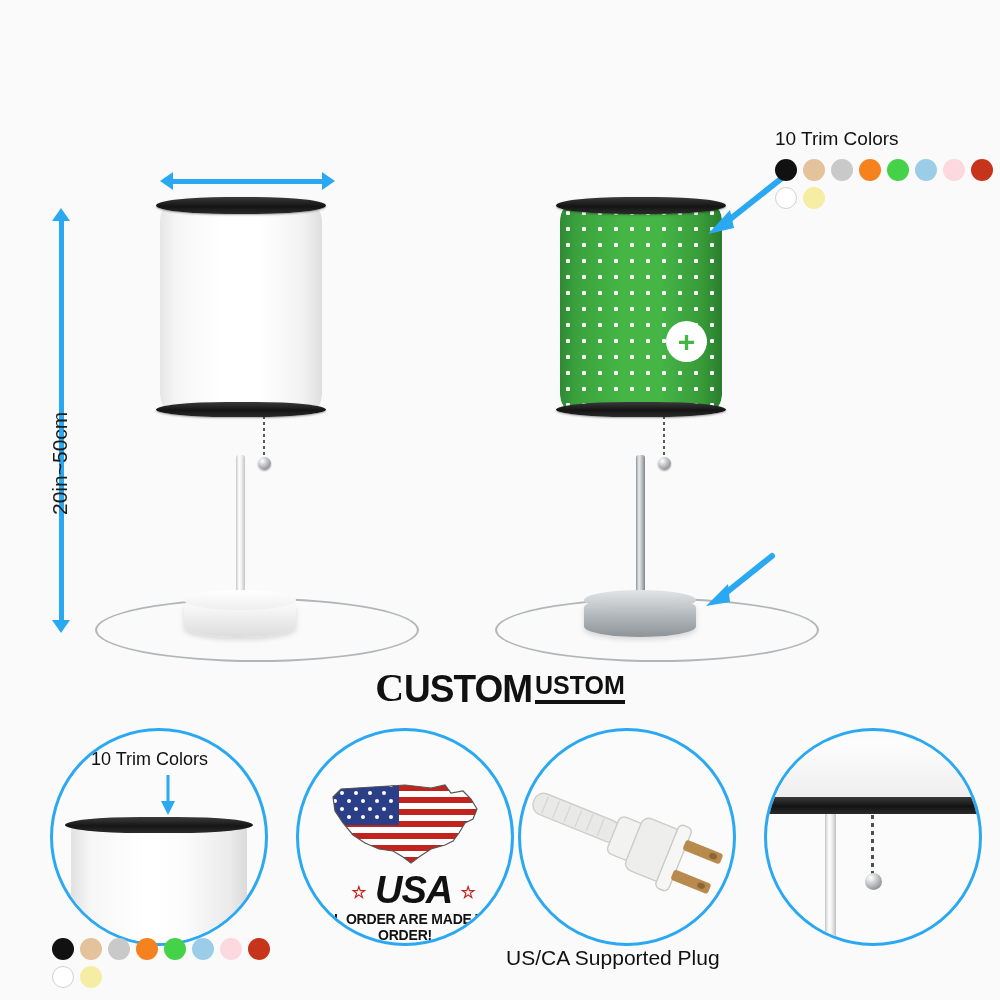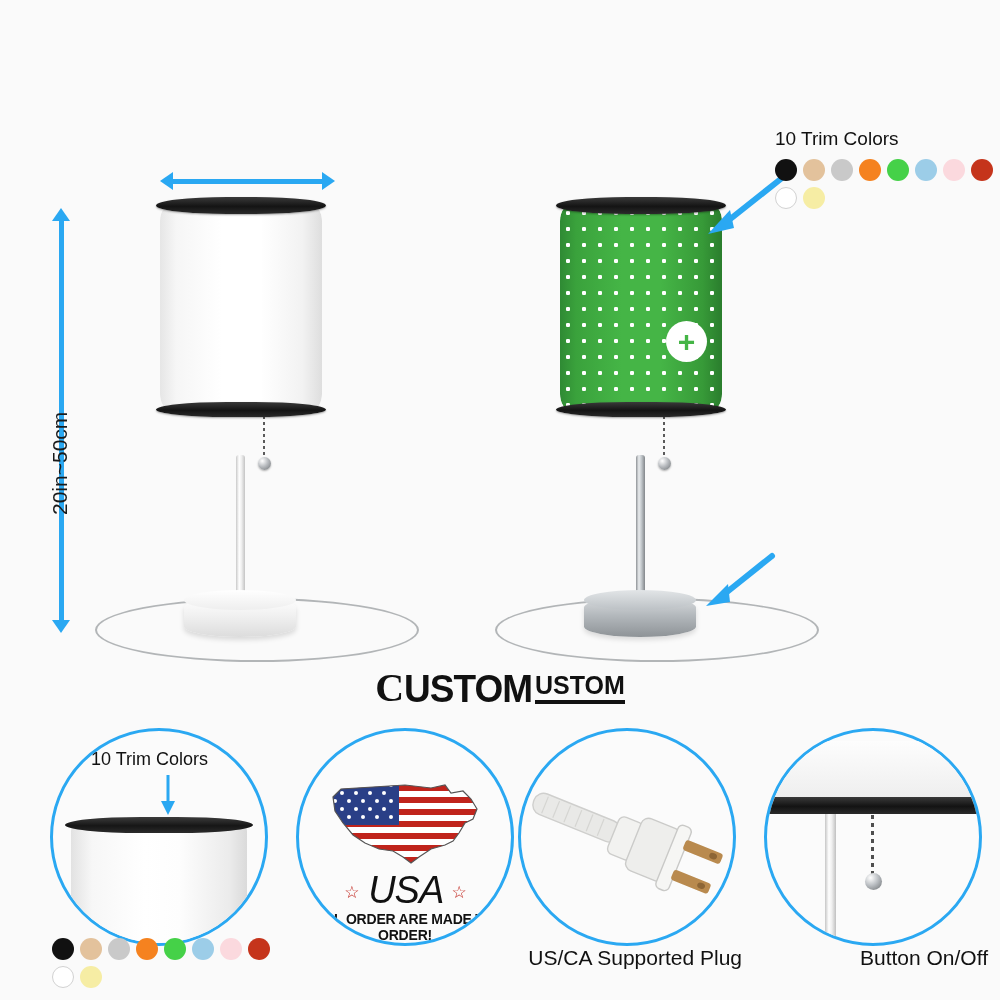--- a/index.html
+++ b/index.html
@@ -156,21 +156,21 @@
   }
   .logo-underline{height:4px;background:#111;margin-top:2px;}
 
   
   .circles{position:absolute;left:0;top:718px;width:1000px;height:282px;}
   .circle{
     position:absolute;width:212px;height:212px;border-radius:50%;
     border:3px solid #2aa8f2;background:#fbfbfb;overflow:hidden;
   }
   .circle-caption{
-    position:absolute;font-size:21px;color:#111;text-align:right;white-space:nowrap;
+    position:absolute;font-size:21px;color:#111;text-align:left;white-space:nowrap;
   }
 
   
   .c1-shade{
     position:absolute;left:18px;top:92px;width:176px;height:140px;
     background:linear-gradient(90deg,#e2e2e2 0%,#f7f7f7 12%,#ffffff 42%,#fdfdfd 62%,#ebebeb 90%,#dadada 100%);
     border-radius:8px 8px 0 0;
   }
   .c1-trim{
     position:absolute;left:12px;top:86px;width:188px;height:16px;
@@ -182,22 +182,22 @@
 
   
   .usa-top{
     position:absolute;left:28px;top:22px;width:160px;
     font-family:"Liberation Serif", serif;font-style:italic;font-weight:bold;
     font-size:19px;color:#111;
   }
   .usa-top .inthe{font-size:13px;display:block;text-align:right;margin-top:-2px;margin-right:14px;}
   .usa-map{position:absolute;left:28px;top:48px;width:158px;height:88px;}
   .usa-word{
-    position:absolute;left:0;top:138px;width:212px;text-align:center;
-    font-size:38px;font-weight:normal;font-style:italic;color:#111;letter-spacing:-1px;
+    position:absolute;left:8px;top:138px;width:212px;text-align:center;
+    font-size:38px;font-weight:bold;font-style:italic;color:#111;letter-spacing:-1px;
   }
   .usa-star{color:#c0241c;font-size:17px;font-style:normal;vertical-align:middle;}
   .usa-sub{
     position:absolute;left:0;top:180px;width:212px;text-align:center;
     font-size:14px;font-weight:bold;color:#111;letter-spacing:-.2px;
   }
 
   
   .plug-wrap{position:absolute;left:0;top:0;width:212px;height:212px;}
 
@@ -416,21 +416,20 @@
 
     <div class="circle" style="left:764px;top:10px;">
       <div class="c4-shade"></div>
       <div class="c4-trim"></div>
       <div class="c4-pole"></div>
       <div class="c4-chain"></div>
       <div class="c4-ball"></div>
     </div>
 
     <div class="circle-caption" style="left:506px;top:228px;width:236px;">US/CA Supported Plug</div>
-    <div class="circle-caption" style="left:752px;top:228px;width:236px;">Button On/Off</div>
 
     <div class="bottom-swatches" style="position:absolute;left:52px;top:220px;">
       <div class="swatch-row">
         <div class="swatch" style="background:#111111"></div>
         <div class="swatch" style="background:#e3c29c"></div>
         <div class="swatch" style="background:#c9c9c9"></div>
         <div class="swatch" style="background:#f5821f"></div>
         <div class="swatch" style="background:#45d148"></div>
         <div class="swatch" style="background:#9ccde8"></div>
         <div class="swatch" style="background:#fbd9de"></div>

